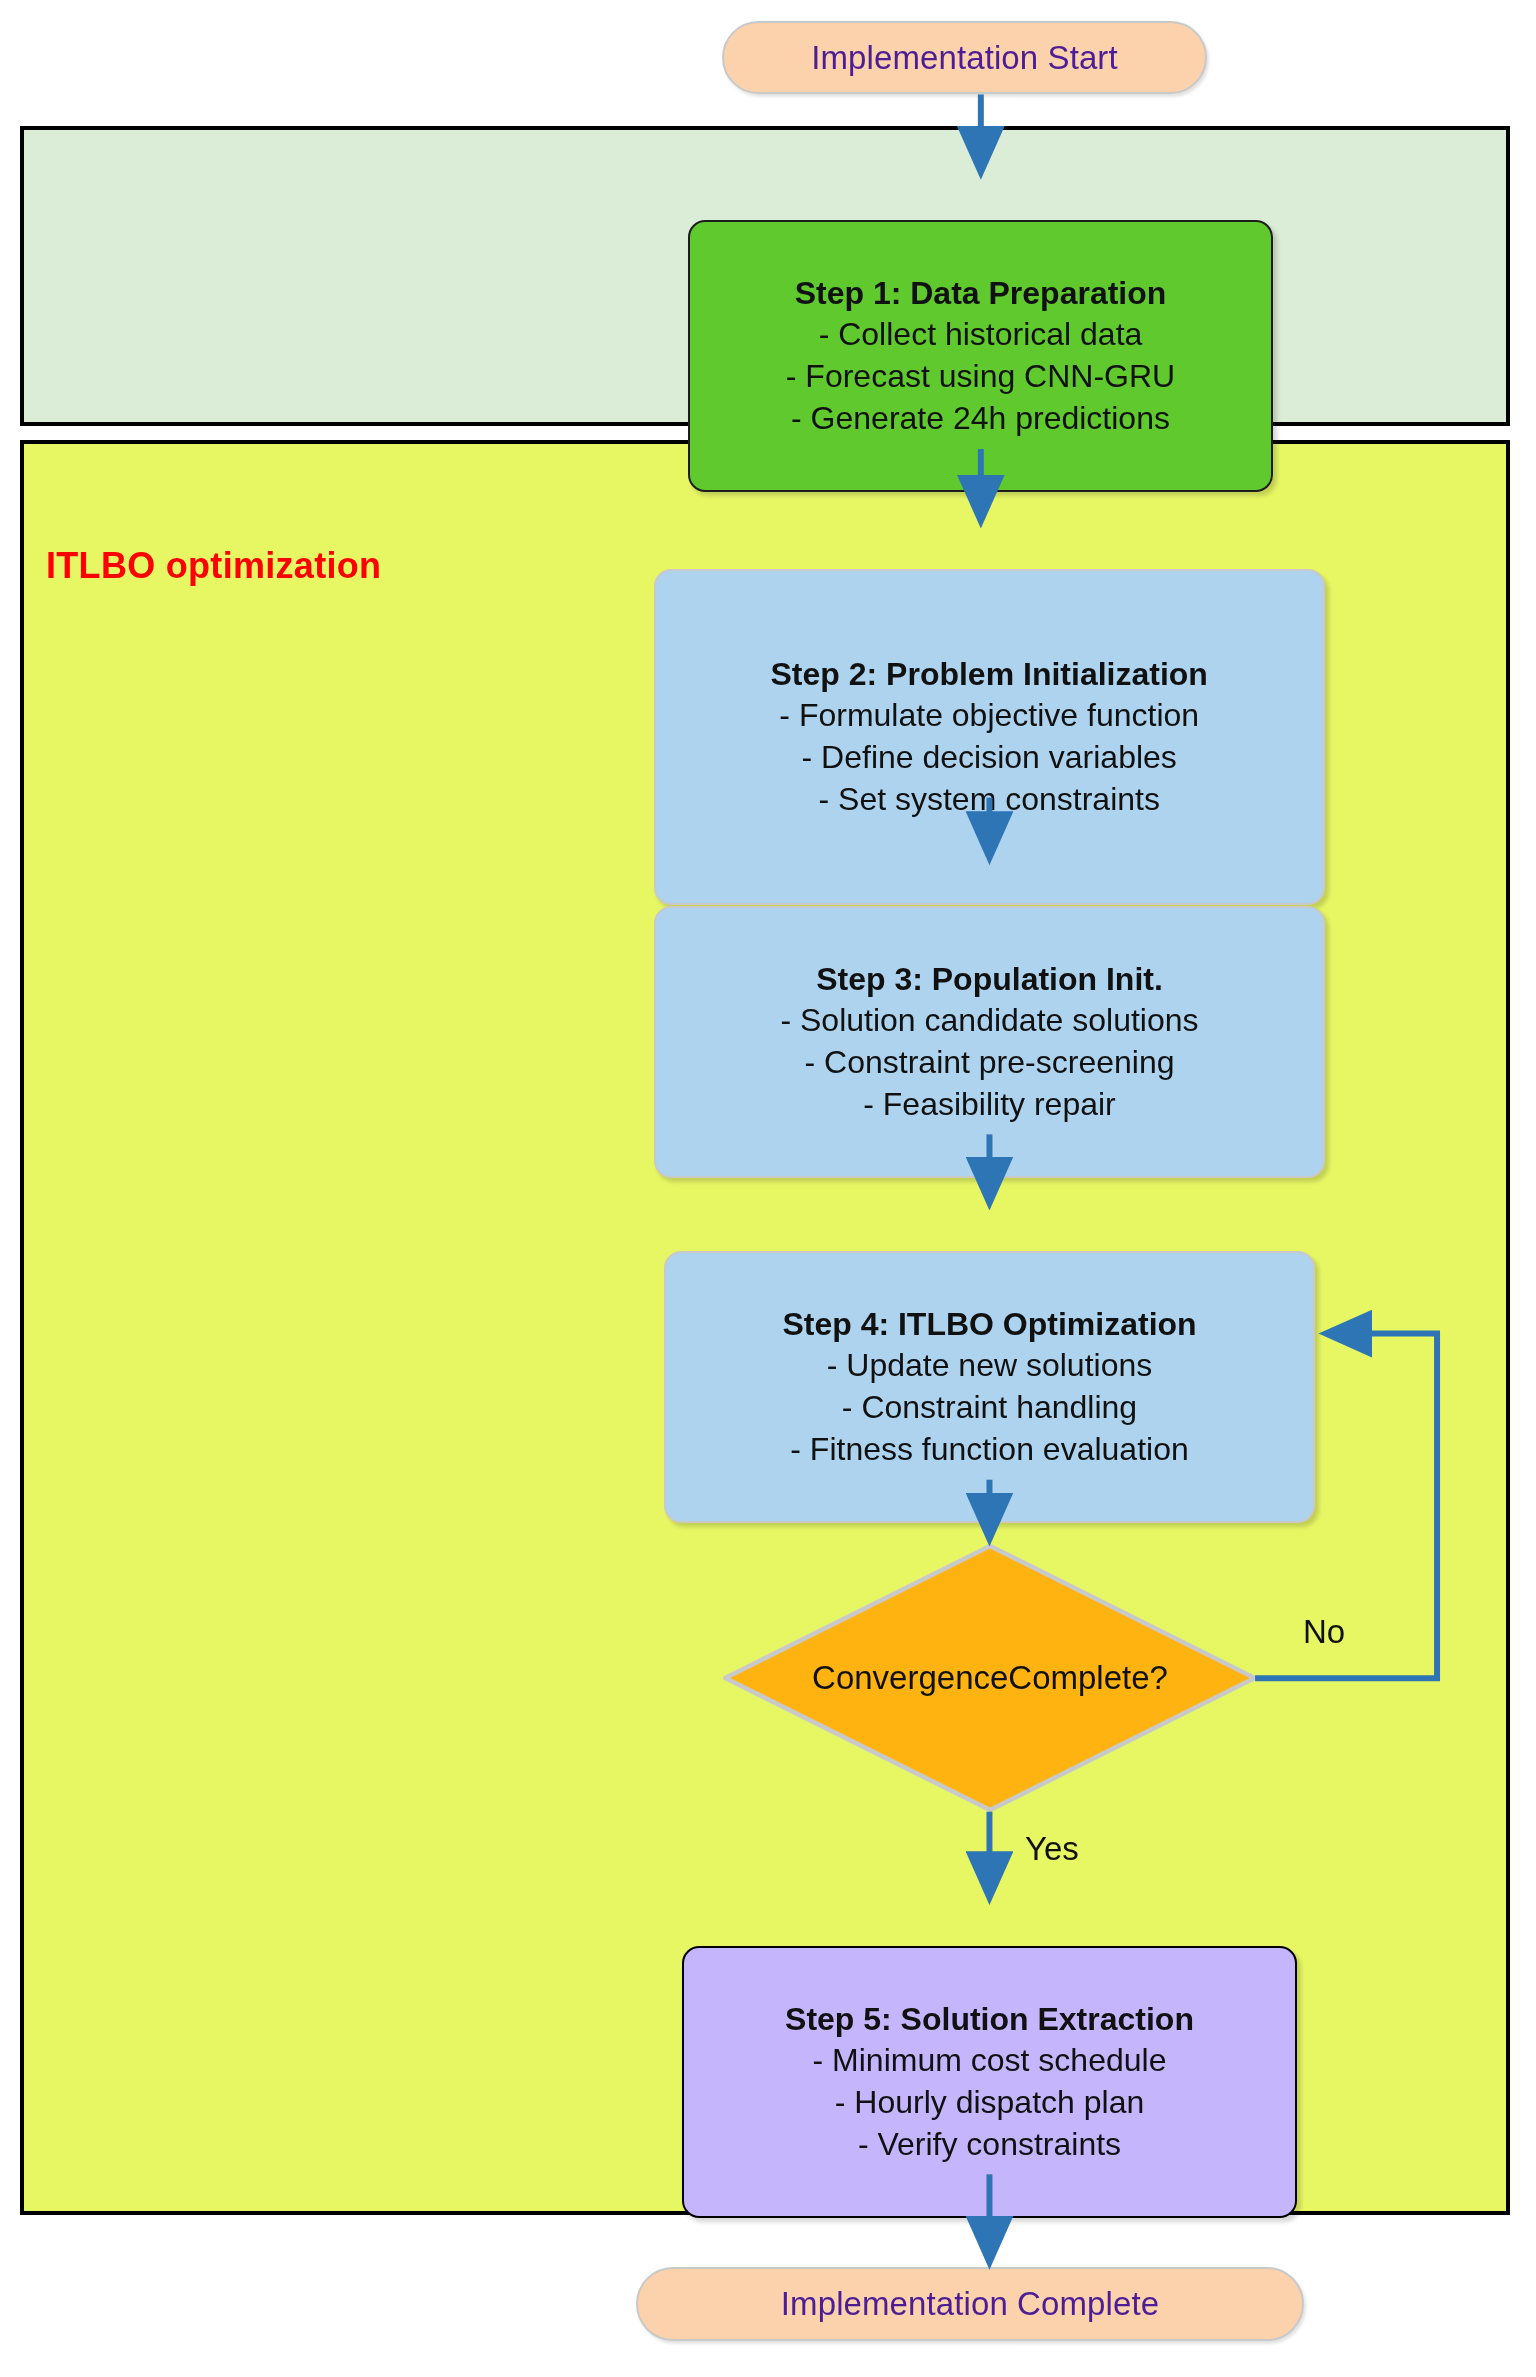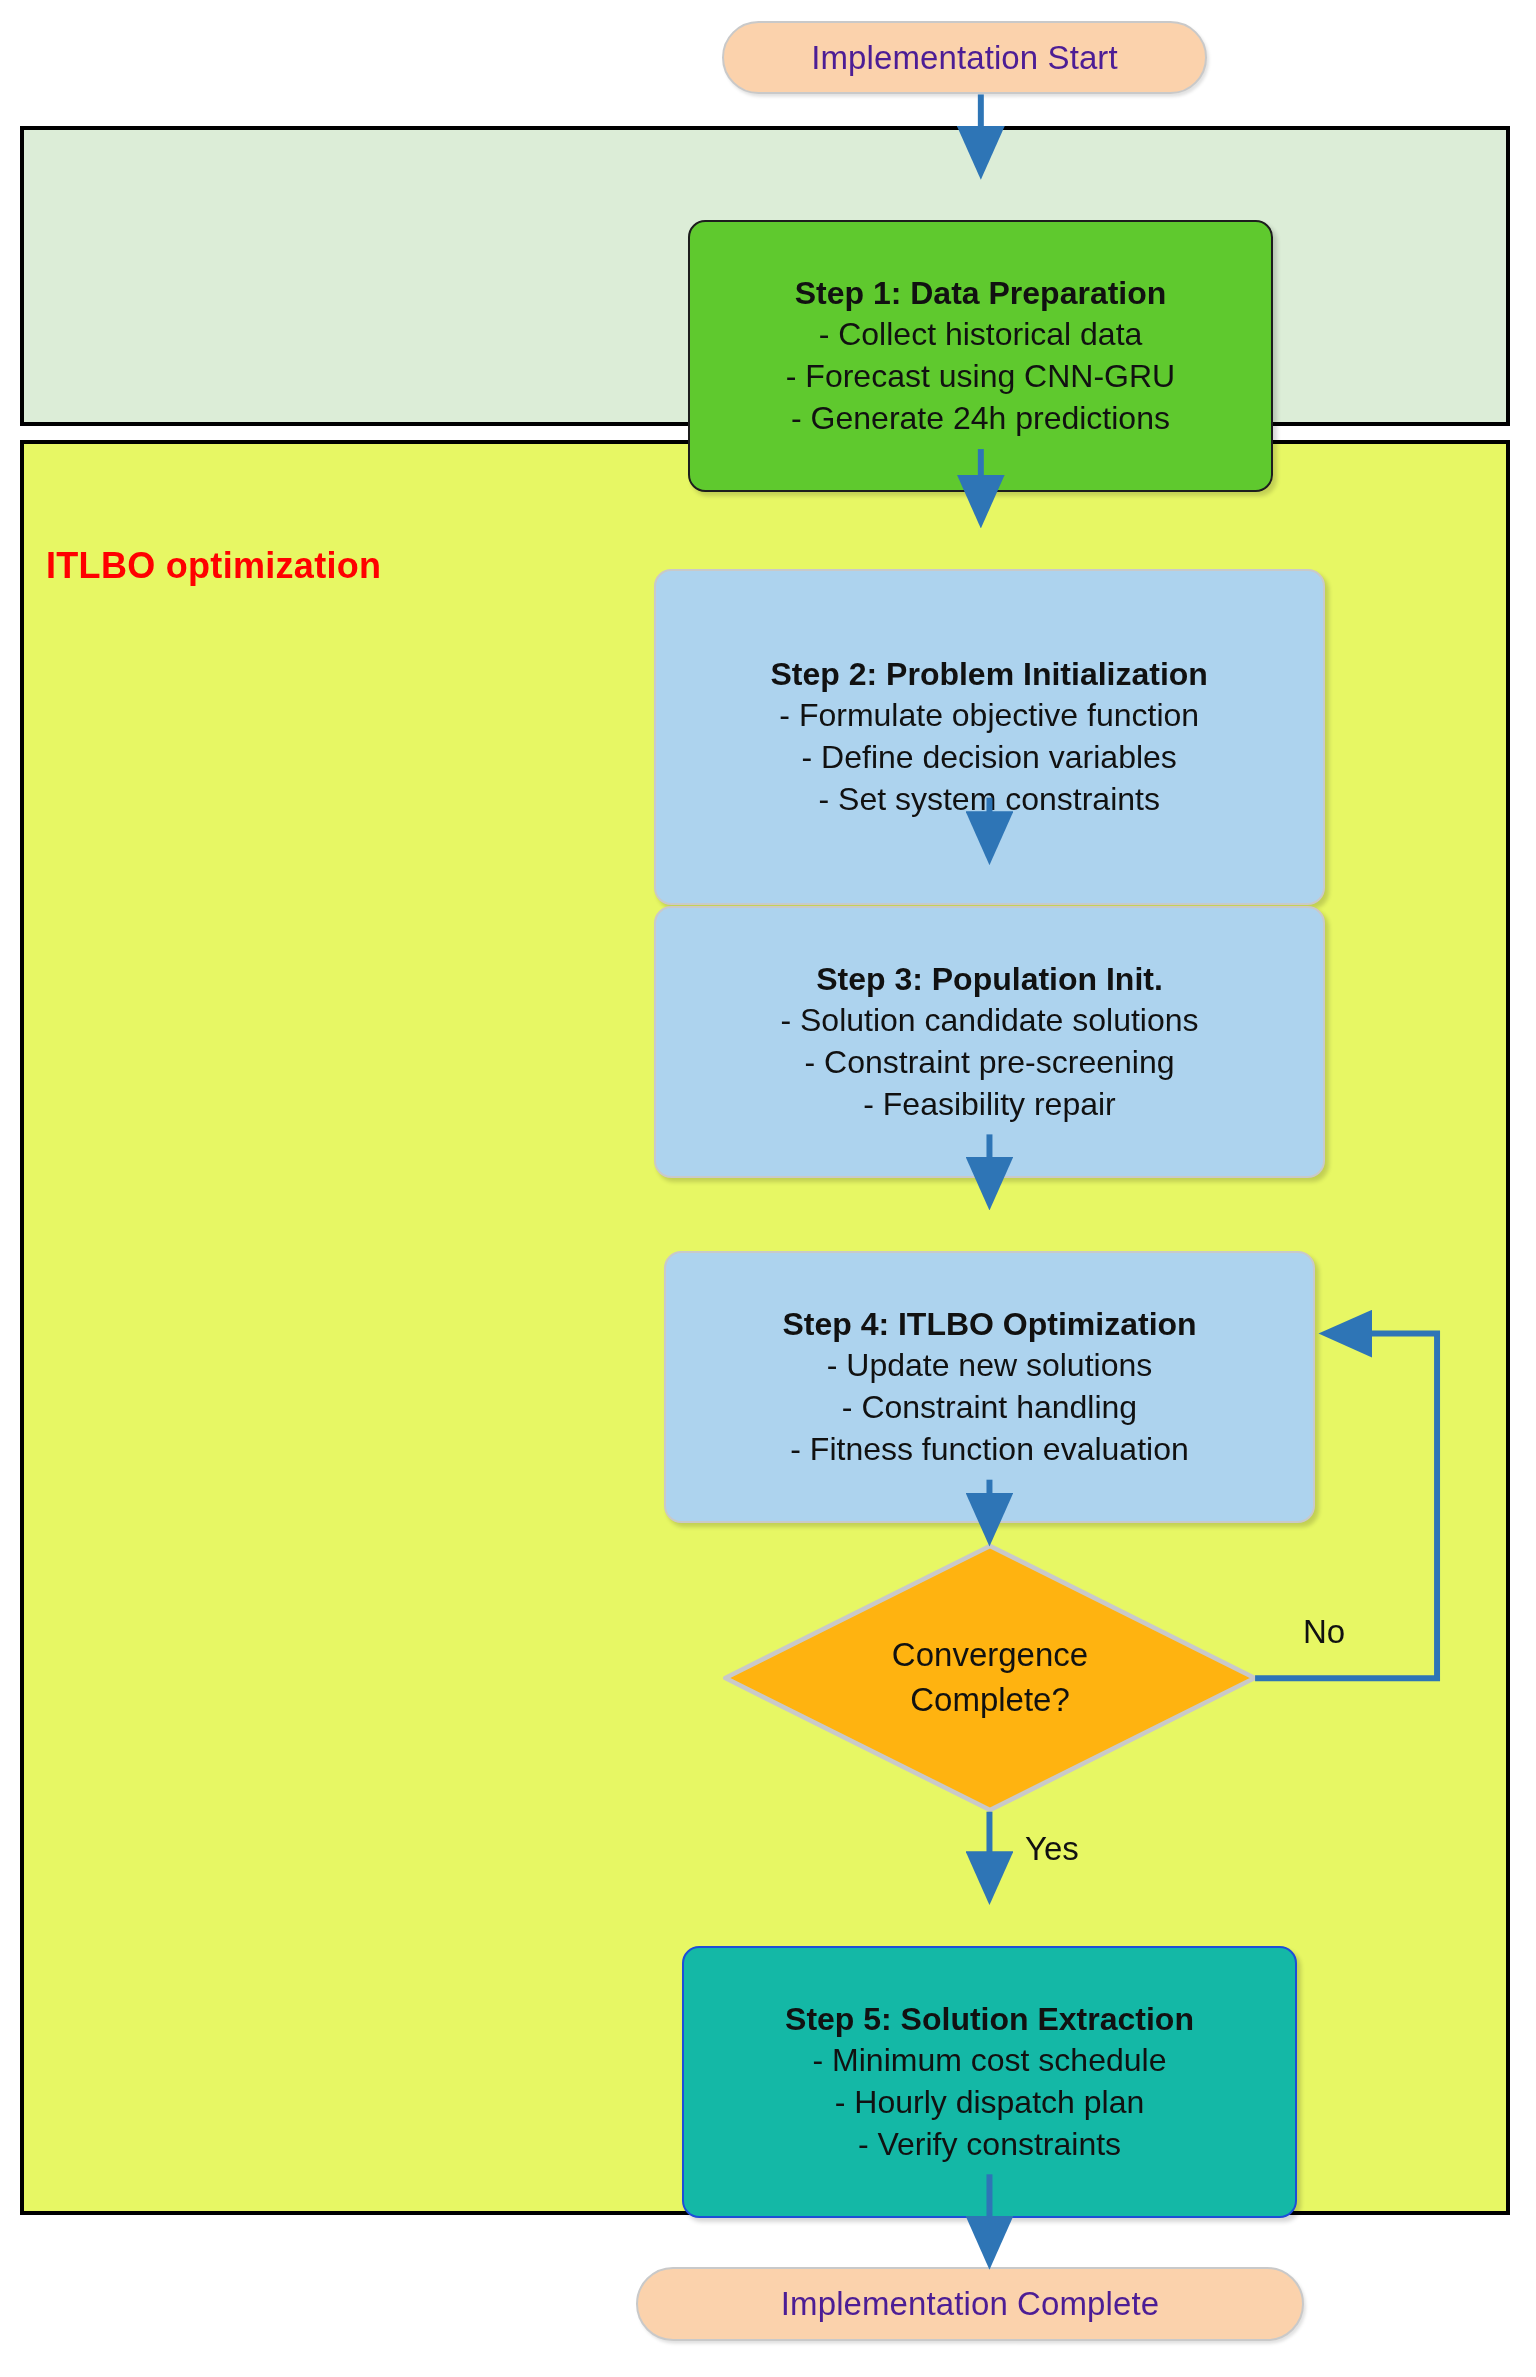--- a/index.html
+++ b/index.html
@@ -84,39 +84,39 @@
   }
   .step.green {
     background: #5FC92E;
     border: 2.7px solid #1d1d1d;
   }
   .step.blue {
     background: #ADD3EE;
     border: 2px solid #C9C9C9;
   }
   .step.cyan {
-    background: #14b8a6;
-    border: 2px solid #1d4ed8;
+    background: #c4b5fd;
+    border: 2px solid #000000;
   }
 
   
   .diamond-wrap {
     position: absolute;
   }
   .diamond-wrap svg {
     display: block;
   }
   .diamond-label {
     position: absolute;
     left: 0;
     top: 0;
     width: 100%;
     height: 100%;
     display: flex;
-    flex-direction: column;
+    flex-direction: row;
     align-items: center;
     justify-content: center;
     font-size: 33px;
     color: #111111;
     line-height: 1.36;
     text-align: center;
     pointer-events: none;
   }
 
   

